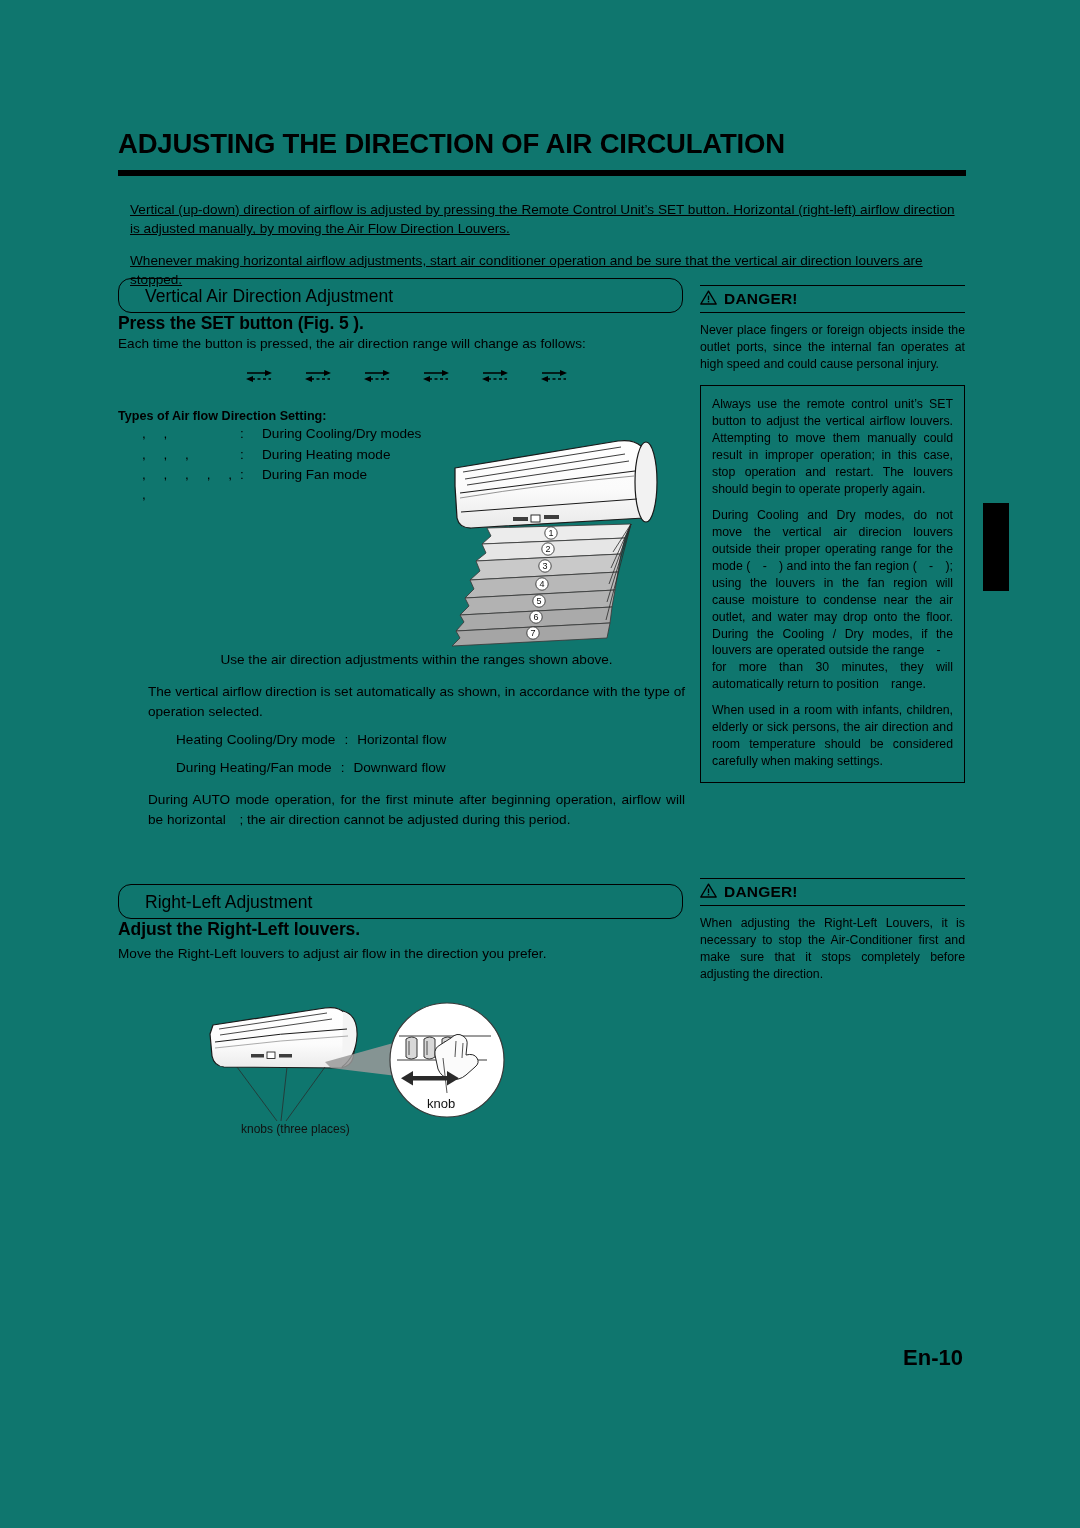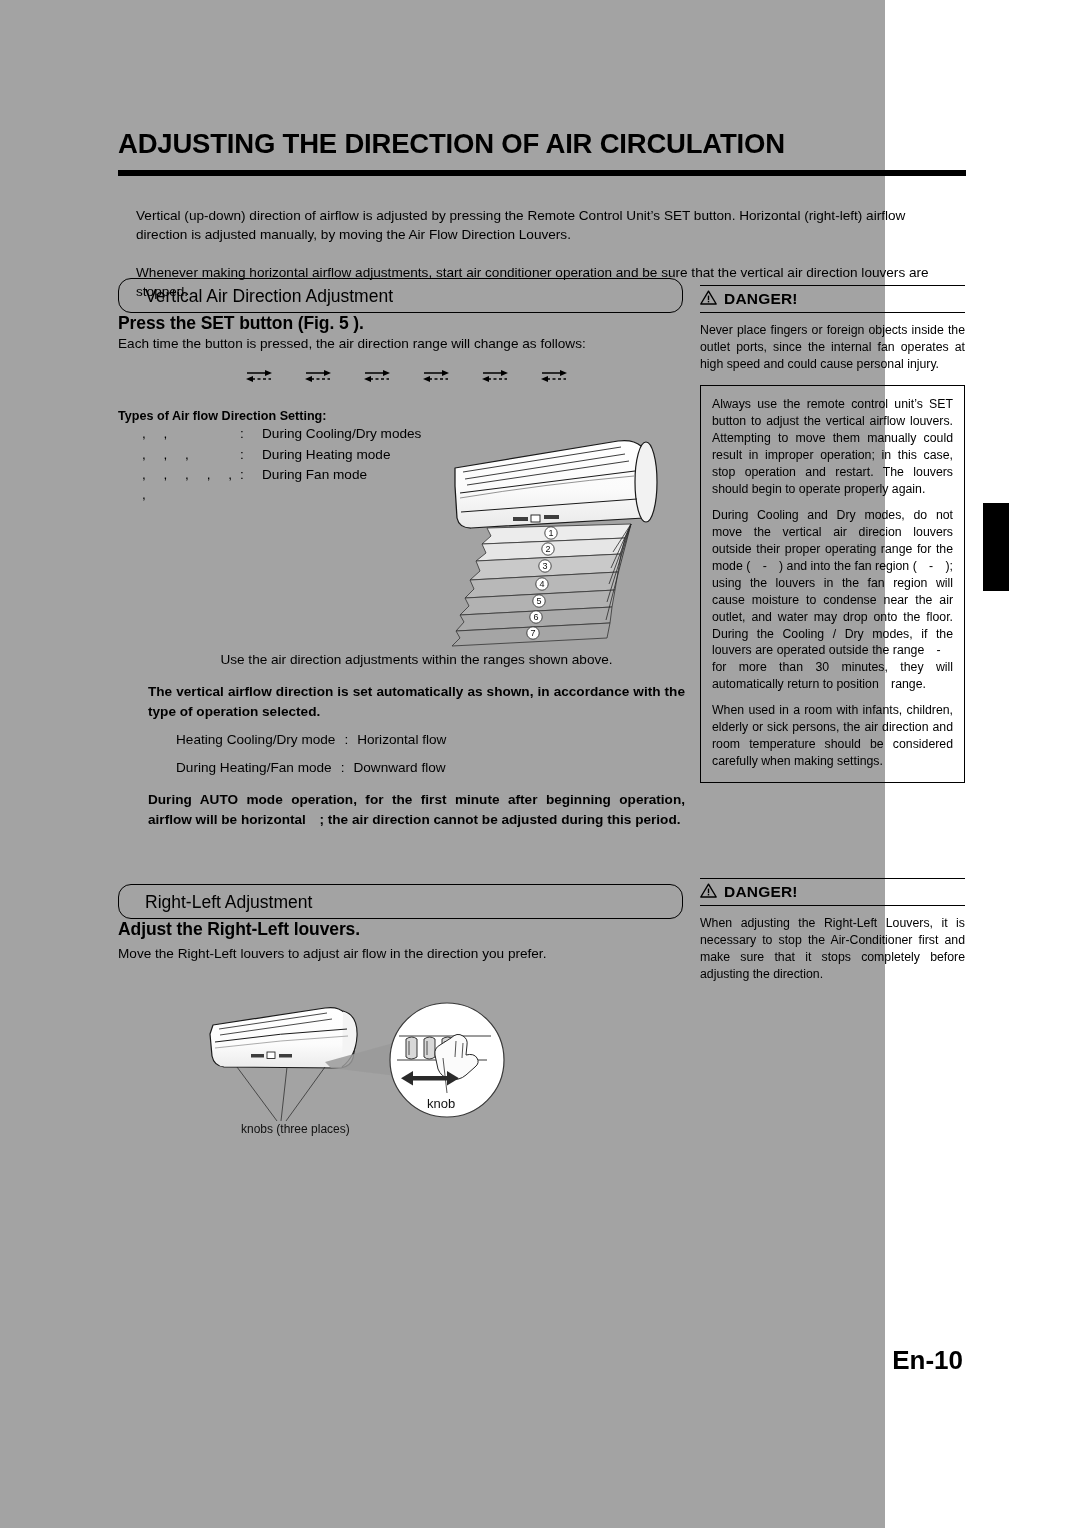--- a/index.html
+++ b/index.html
@@ -11,23 +11,23 @@
     width: 1080px;
     height: 1528px;
     position: relative;
     font-family: "Liberation Sans", sans-serif;
     color: #000;
     overflow: hidden;
   }
   #page {
     position: absolute;
     left: 0; top: 0;
-    width: 885px;
+    width: 1080px;
     height: 1528px;
-    background: #a3a3a3;
+    background: #0f766e;
   }
 
   
   .doc-title {
     position: absolute;
     left: 118px;
     top: 130px;
     width: 850px;
     font-size: 27.5px;
     font-weight: bold;
@@ -46,21 +46,21 @@
   
   .intro {
     position: absolute;
     left: 118px;
     top: 188px;
     width: 850px;
     font-size: 13.6px;
     line-height: 1.42;
     text-align: left;
   }
-  .intro p { margin: 18px; }
+  .intro p { margin: 12px; text-decoration: underline; }
 
   
   .colL {
     position: absolute;
     left: 118px;
     top: 278px;
     width: 565px;
   }
 
   .sec-header {
@@ -114,21 +114,21 @@
   .types-list .colon { width: 22px; }
 
   .note-disp {
     font-size: 13.6px;
     line-height: 1.42;
     margin-top: 17px;
     width: 300px;
   }
 
   .para { font-size: 13.6px; line-height: 1.42; margin-top: 13px; }
-  .para.just { text-align: justify; font-weight: bold; }
+  .para.just { text-align: justify; }
   .indent-row {
     font-size: 13.6px;
     line-height: 1.42;
     margin-top: 9px;
     padding-left: 28px;
   }
   .indent-row .c { padding: 0 9px; }
 
   
   .illus-top {
@@ -211,21 +211,21 @@
     background: #000;
   }
 
   
   .folio {
     position: absolute;
     left: 0;
     top: 1345px;
     width: 963px;
     text-align: right;
-    font-size: 26px;
+    font-size: 22px;
     font-weight: bold;
   }
 </style>
 </head>
 <body>
 
 <div id="page">
 
   <div class="doc-title">ADJUSTING THE DIRECTION OF AIR CIRCULATION</div>
   <div class="title-rule"></div>

